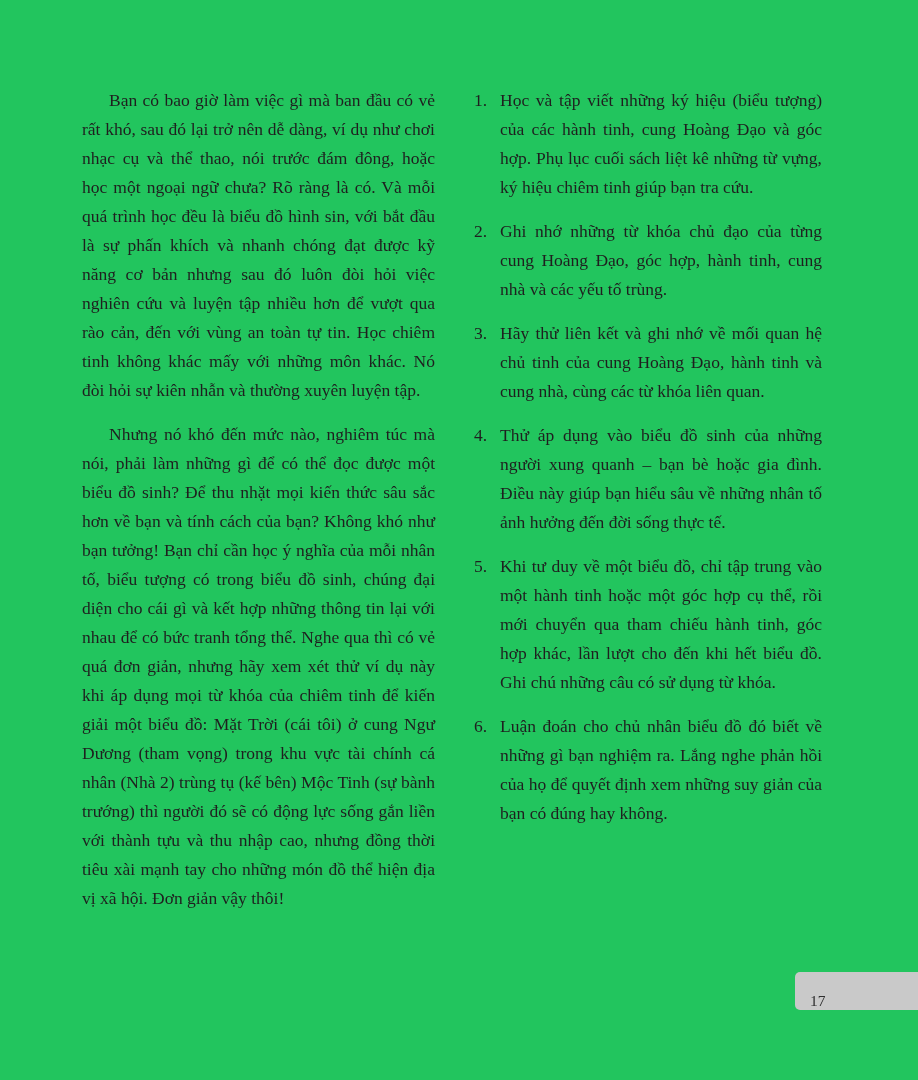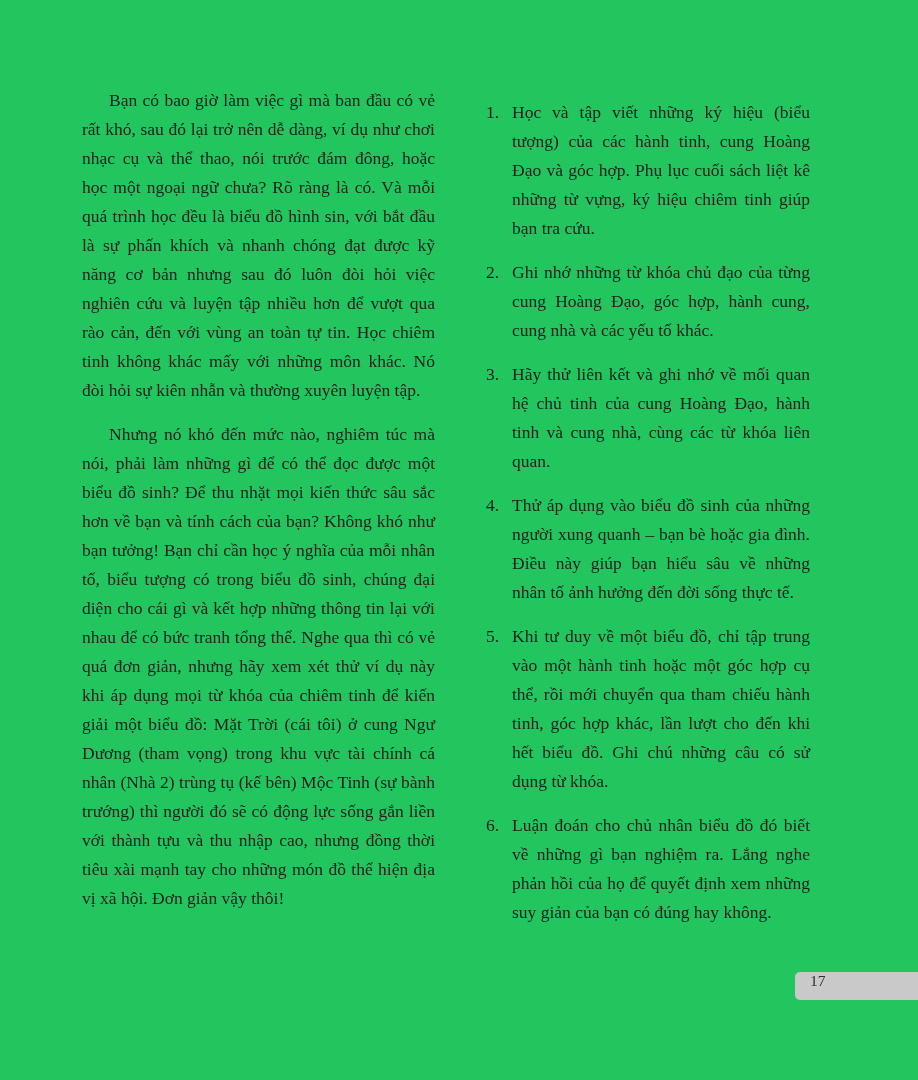--- a/index.html
+++ b/index.html
@@ -33,66 +33,66 @@
   .para {
     margin: 0 0 15px 0;
     text-indent: 27px;
   }
   .para:last-child {
     margin-bottom: 16px;
   }
   ol.tips {
     list-style: none;
     counter-reset: tip;
-    margin: 12px;
+    margin: 0;
     padding: 0;
   }
   ol.tips li {
     counter-increment: tip;
     position: relative;
     padding-left: 31px;
     margin-bottom: 15px;
   }
   ol.tips li::before {
     content: counter(tip) ".";
     position: absolute;
     left: 5px;
     top: 0;
   }
   .page-tab {
     position: absolute;
     right: 0;
     top: 972px;
     width: 123px;
-    height: 28px;
+    height: 38px;
     background: #c9c9c9;
     border-radius: 5px 0 0 5px;
     display: flex;
-    align-items: flex-start;
+    align-items: flex-end;
     box-sizing: border-box;
     padding-left: 15px;
     font-size: 15.5px;
     color: #2e2e2e;
   }
 </style>
 </head>
 <body>
 
 <div class="page">
   <div class="columns">
 
     <div class="col">
       <p class="para">Bạn có bao giờ làm việc gì mà ban đầu có vẻ rất khó, sau đó lại trở nên dễ dàng, ví dụ như chơi nhạc cụ và thể thao, nói trước đám đông, hoặc học một ngoại ngữ chưa? Rõ ràng là có. Và mỗi quá trình học đều là biểu đồ hình sin, với bắt đầu là sự phấn khích và nhanh chóng đạt được kỹ năng cơ bản nhưng sau đó luôn đòi hỏi việc nghiên cứu và luyện tập nhiều hơn để vượt qua rào cản, đến với vùng an toàn tự tin. Học chiêm tinh không khác mấy với những môn khác. Nó đòi hỏi sự kiên nhẫn và thường xuyên luyện tập.</p>
       <p class="para">Nhưng nó khó đến mức nào, nghiêm túc mà nói, phải làm những gì để có thể đọc được một biểu đồ sinh? Để thu nhặt mọi kiến thức sâu sắc hơn về bạn và tính cách của bạn? Không khó như bạn tưởng! Bạn chỉ cần học ý nghĩa của mỗi nhân tố, biểu tượng có trong biểu đồ sinh, chúng đại diện cho cái gì và kết hợp những thông tin lại với nhau để có bức tranh tổng thể. Nghe qua thì có vẻ quá đơn giản, nhưng hãy xem xét thử ví dụ này khi áp dụng mọi từ khóa của chiêm tinh để kiến giải một biểu đồ: Mặt Trời (cái tôi) ở cung Ngư Dương (tham vọng) trong khu vực tài chính cá nhân (Nhà 2) trùng tụ (kế bên) Mộc Tinh (sự bành trướng) thì người đó sẽ có động lực sống gắn liền với thành tựu và thu nhập cao, nhưng đồng thời tiêu xài mạnh tay cho những món đồ thể hiện địa vị xã hội. Đơn giản vậy thôi!</p>
     </div>
 
     <div class="col">
       <ol class="tips">
         <li>Học và tập viết những ký hiệu (biểu tượng) của các hành tinh, cung Hoàng Đạo và góc hợp. Phụ lục cuối sách liệt kê những từ vựng, ký hiệu chiêm tinh giúp bạn tra cứu.</li>
-        <li>Ghi nhớ những từ khóa chủ đạo của từng cung Hoàng Đạo, góc hợp, hành cung, cung nhà và các yếu tố khác.</li>
+        <li>Ghi nhớ những từ khóa chủ đạo của từng cung Hoàng Đạo, góc hợp, hành tinh, cung nhà và các yếu tố trùng.</li>
         <li>Hãy thử liên kết và ghi nhớ về mối quan hệ chủ tinh của cung Hoàng Đạo, hành tinh và cung nhà, cùng các từ khóa liên quan.</li>
         <li>Thử áp dụng vào biểu đồ sinh của những người xung quanh – bạn bè hoặc gia đình. Điều này giúp bạn hiểu sâu về những nhân tố ảnh hưởng đến đời sống thực tế.</li>
         <li>Khi tư duy về một biểu đồ, chỉ tập trung vào một hành tinh hoặc một góc hợp cụ thể, rồi mới chuyển qua tham chiếu hành tinh, góc hợp khác, lần lượt cho đến khi hết biểu đồ. Ghi chú những câu có sử dụng từ khóa.</li>
         <li>Luận đoán cho chủ nhân biểu đồ đó biết về những gì bạn nghiệm ra. Lắng nghe phản hồi của họ để quyết định xem những suy giản của bạn có đúng hay không.</li>
       </ol>
     </div>
 
   </div>
 
   <div class="page-tab">

